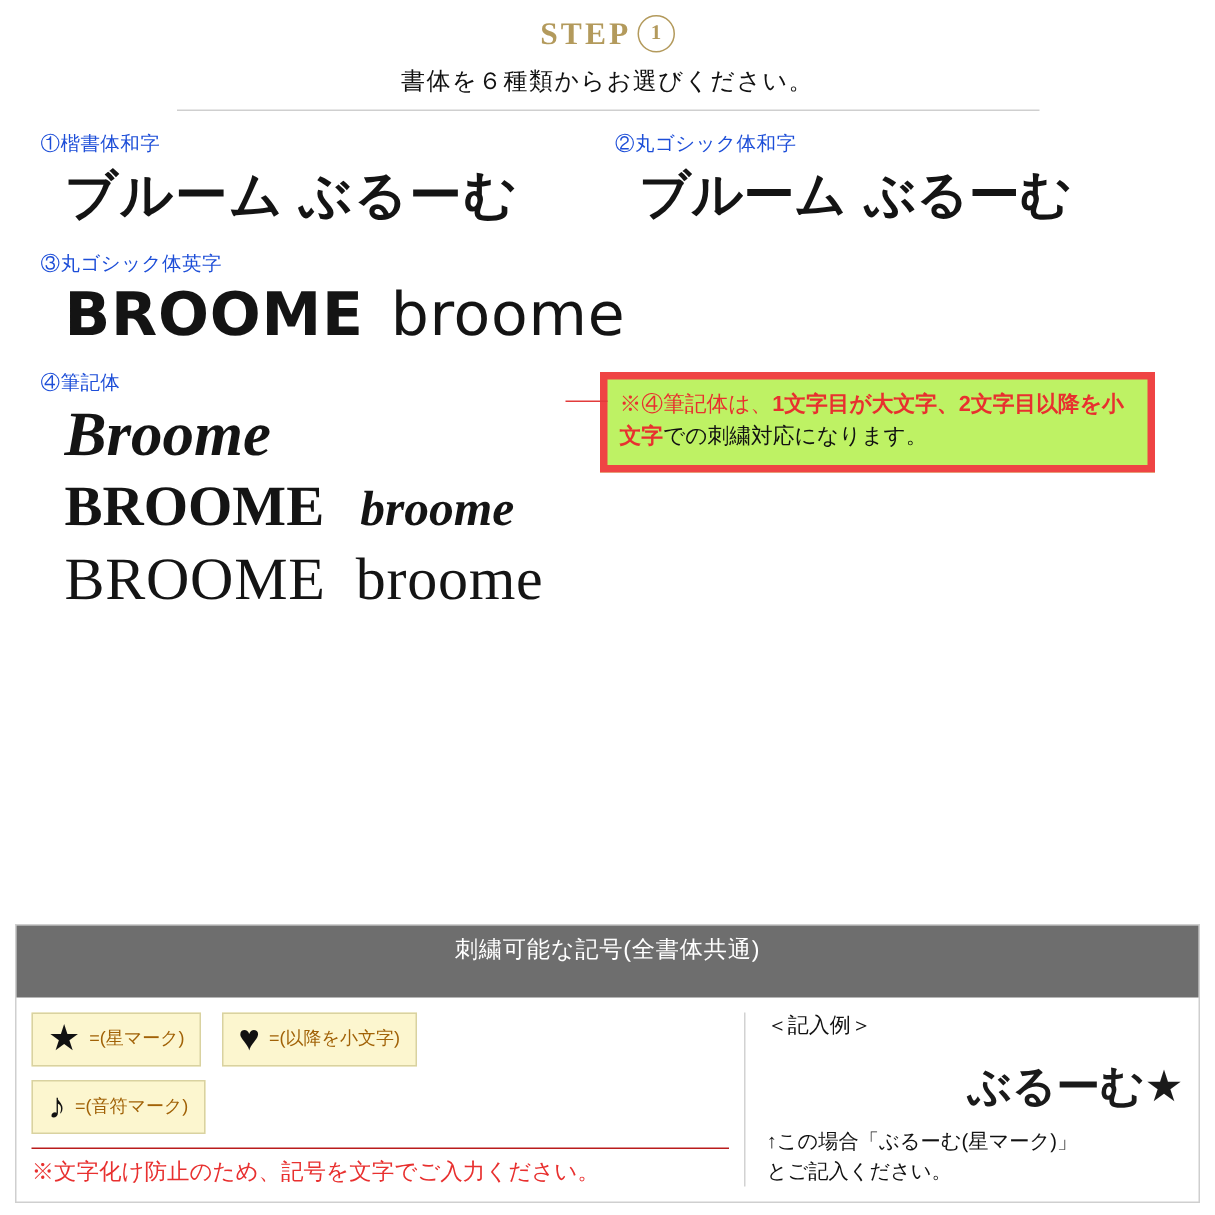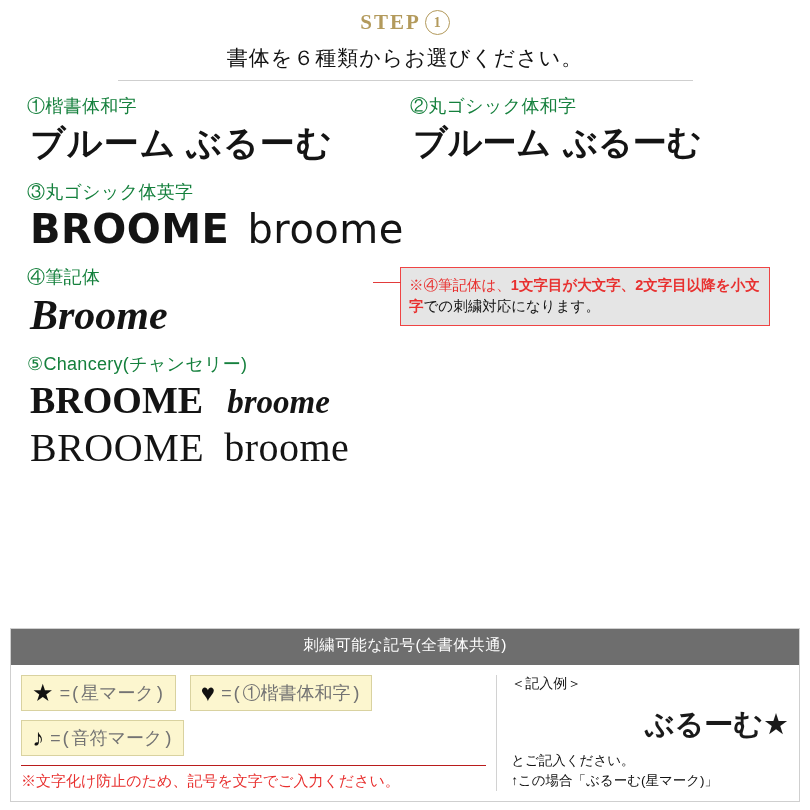--- a/index.html
+++ b/index.html
@@ -49,46 +49,46 @@
     border-radius: 50%;
     font-size: 14px;
     letter-spacing: 0;
     line-height: 1;
     font-family: "Liberation Serif", serif;
   }
   .step-sub {
     margin: 9px auto 0;
     width: 575px;
     text-align: center;
-    font-size: 21px;
+    font-size: 16px;
     letter-spacing: 1px;
     padding-bottom: 8px;
     border-bottom: 1px solid #cfcfcf;
     color: #111;
   }
 
   
   .samples {
     padding: 0 22px;
   }
   .row2 {
     display: flex;
   }
   .col {
     width: 50%;
     box-sizing: border-box;
   }
   .sample-label {
-    font-size: 18px;
-    color: #15803d;
+    font-size: 13px;
+    color: #1d4ed8;
     margin: 13px 0 0 5px;
     letter-spacing: 0.3px;
   }
   .sample-text {
-    margin: 2px 0 0 8px;
+    margin: 2px 0 0 21px;
     color: #141414;
     white-space: nowrap;
   }
   .jp-kai {
     font-family: "Liberation Serif", serif;
     font-size: 35px;
     font-weight: bold;
     letter-spacing: 1px;
   }
   .jp-maru {
@@ -136,22 +136,22 @@
 
   
   .script-row {
     position: relative;
   }
   .note-box {
     position: absolute;
     right: 18px;
     top: 2px;
     width: 370px;
-    border: 1px solid #ef4444;
-    background: #e5e5e5;
+    border: 5px solid #ef4444;
+    background: #bef264;
     box-sizing: border-box;
     padding: 7px 8px 8px 8px;
     font-size: 14.5px;
     line-height: 1.45;
     color: #111;
   }
   .note-box .red {
     color: #e8302f;
   }
   .note-box .bold-red {
@@ -175,21 +175,21 @@
     bottom: 8px;
     border: 1px solid #cfcfcf;
     background: #fff;
     box-sizing: border-box;
   }
   .bottom-title {
     background: #6e6e6e;
     color: #fff;
     text-align: center;
     font-size: 15.5px;
-    padding: 6px 0 9px;
+    padding: 6px 0 21px;
     letter-spacing: 0.5px;
   }
   .bottom-body {
     display: flex;
     padding: 10px 10px 10px 10px;
   }
   .symbols {
     width: 62%;
     box-sizing: border-box;
     padding-right: 10px;
@@ -210,23 +210,22 @@
     font-size: 15px;
     white-space: nowrap;
   }
   .sym-glyph {
     font-size: 24px;
     line-height: 1;
     margin-right: 6px;
     color: #111;
   }
   .sym-eq {
-    font-size: 18px;
-    color: #737373;
-    font-family: Liberation Mono, monospace;
+    font-size: 12px;
+    color: #a16207;
   }
   .warn {
     color: #e8302f;
     font-size: 15px;
     border-top: 1px solid #b91c1c;
     padding-top: 6px;
     margin-top: 4px;
     letter-spacing: 0px;
   }
   .example {
@@ -290,21 +289,20 @@
     <div class="script-row">
       <div class="sample-label">④筆記体</div>
       <div class="sample-text script">Broome</div>
       <div class="note-box">
         <div class="note-line"></div>
         <span class="red">※④筆記体は、</span><span class="bold-red">1文字目が大文字、2文字目</span><span class="bold-red">以降を小文字</span><span>での刺繍対応になります。</span>
       </div>
     </div>
 
     <div>
-      <div class="sample-label">⑤Chancery(チャンセリー)</div>
       <div class="sample-text chancery">
         <span>BROOME</span><span class="lower">broome</span>
       </div>
     </div>
 
     <div>
       <div class="sample-text bodoni">
         <span>BROOME</span><span class="lower">broome</span>
       </div>
     </div>
@@ -316,37 +314,37 @@
     <div class="bottom-body">
 
       <div class="symbols">
         <div class="sym-line">
           <span class="sym-chip">
             <span class="sym-glyph">★</span>
             <span class="sym-eq">=(星マーク)</span>
           </span>
           <span class="sym-chip">
             <span class="sym-glyph">♥</span>
-            <span class="sym-eq">=(①楷書体和字)</span>
+            <span class="sym-eq">=(以降を小文字)</span>
           </span>
         </div>
         <div class="sym-line">
           <span class="sym-chip">
             <span class="sym-glyph">♪</span>
             <span class="sym-eq">=(音符マーク)</span>
           </span>
         </div>
         <div class="warn">※文字化け防止のため、記号を文字でご入力ください。</div>
       </div>
 
       <div class="example">
         <div class="ex-title">＜記入例＞</div>
         <div class="ex-sample">ぶるーむ★</div>
         <div class="ex-note">
+          <div>↑この場合「ぶるーむ(星マーク)」</div>
           <div>とご記入ください。</div>
-          <div>↑この場合「ぶるーむ(星マーク)」</div>
         </div>
       </div>
 
     </div>
   </div>
 
 </div>
 
 </body></html>

